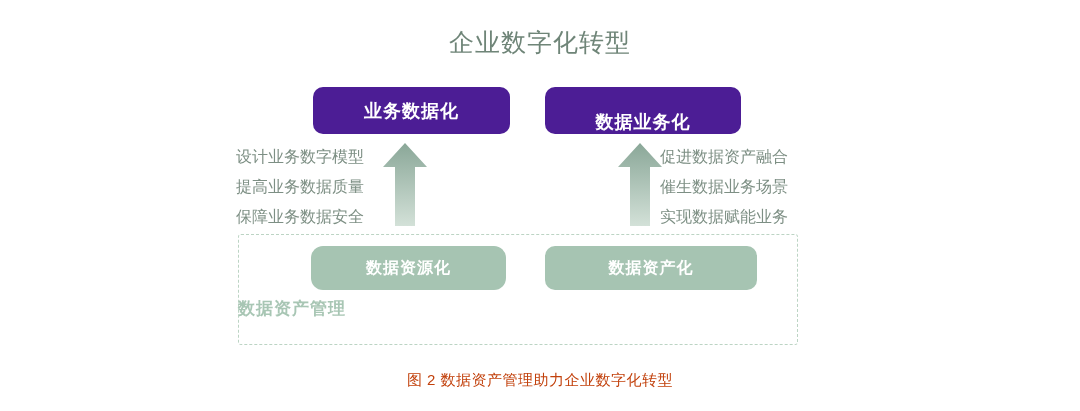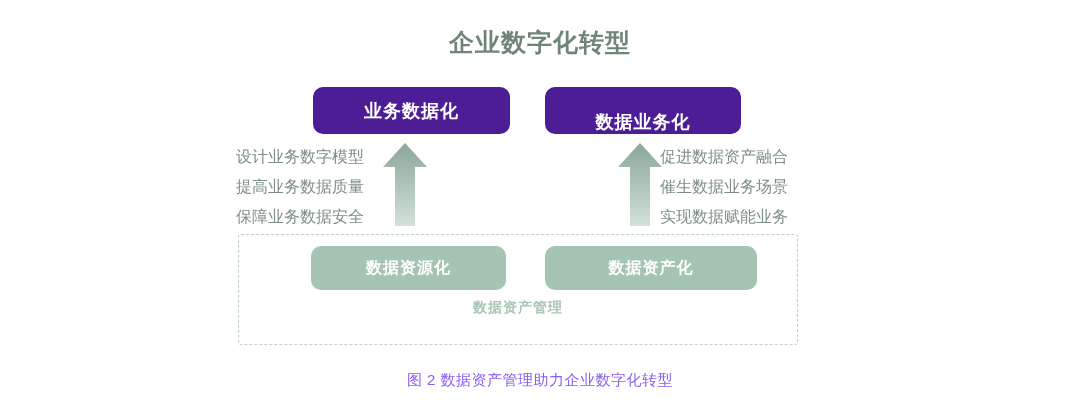--- a/index.html
+++ b/index.html
@@ -24,21 +24,21 @@
   }
 
   
   .diagram-title {
     position: absolute;
     left: 0;
     top: 30px;
     width: 1080px;
     text-align: center;
     font-size: 25px;
-    font-weight: bold;
+    font-weight: normal;
     color: #6f8578;
     letter-spacing: 1px;
     line-height: 1;
   }
 
   
   .node-box {
     position: absolute;
     display: flex;
     align-items: center;
@@ -56,21 +56,21 @@
     top: 87px;
   }
   .node-box.bottom {
     background: #a6c4b2;
     font-size: 16px;
     height: 44px;
     top: 246px;
   }
   #box-top-left   { left: 313px; width: 197px; }
   #box-top-right  { left: 545px; width: 196px; align-items: flex-end; }
-  #box-bot-left   { left: 311px; width: 195px; }
+  #box-bot-left   { left: 311px; width: 195px; border-radius: 12px; }
   #box-bot-right  { left: 545px; width: 212px; }
 
   
   .arrow-up {
     position: absolute;
     top: 141px;
     width: 46px;
     height: 86px;
   }
   #arrow-left  { left: 382px; }
@@ -98,37 +98,36 @@
     height: 111px;
     border: 1.5px dashed #bcd4c4;
     border-radius: 3px;
     box-sizing: border-box;
   }
   #dashed-label {
     position: absolute;
     left: 238px;
     top: 300px;
     width: 560px;
-    text-align: center;
-    font-size: 14px;
+    font-size: 17px;
     font-weight: bold;
     color: #a8c6b4;
     letter-spacing: 1px;
     line-height: 1;
   }
 
   
   #figure-caption {
     position: absolute;
     left: 0;
     top: 372px;
     width: 1080px;
     text-align: center;
     font-size: 15px;
-    color: #8b5cf6;
+    color: #c2410c;
     letter-spacing: 0.5px;
     line-height: 1;
   }
 </style>
 </head>
 <body>
 
 <div id="figure-root">
 
   <div class="diagram-title">企业数字化转型</div>

